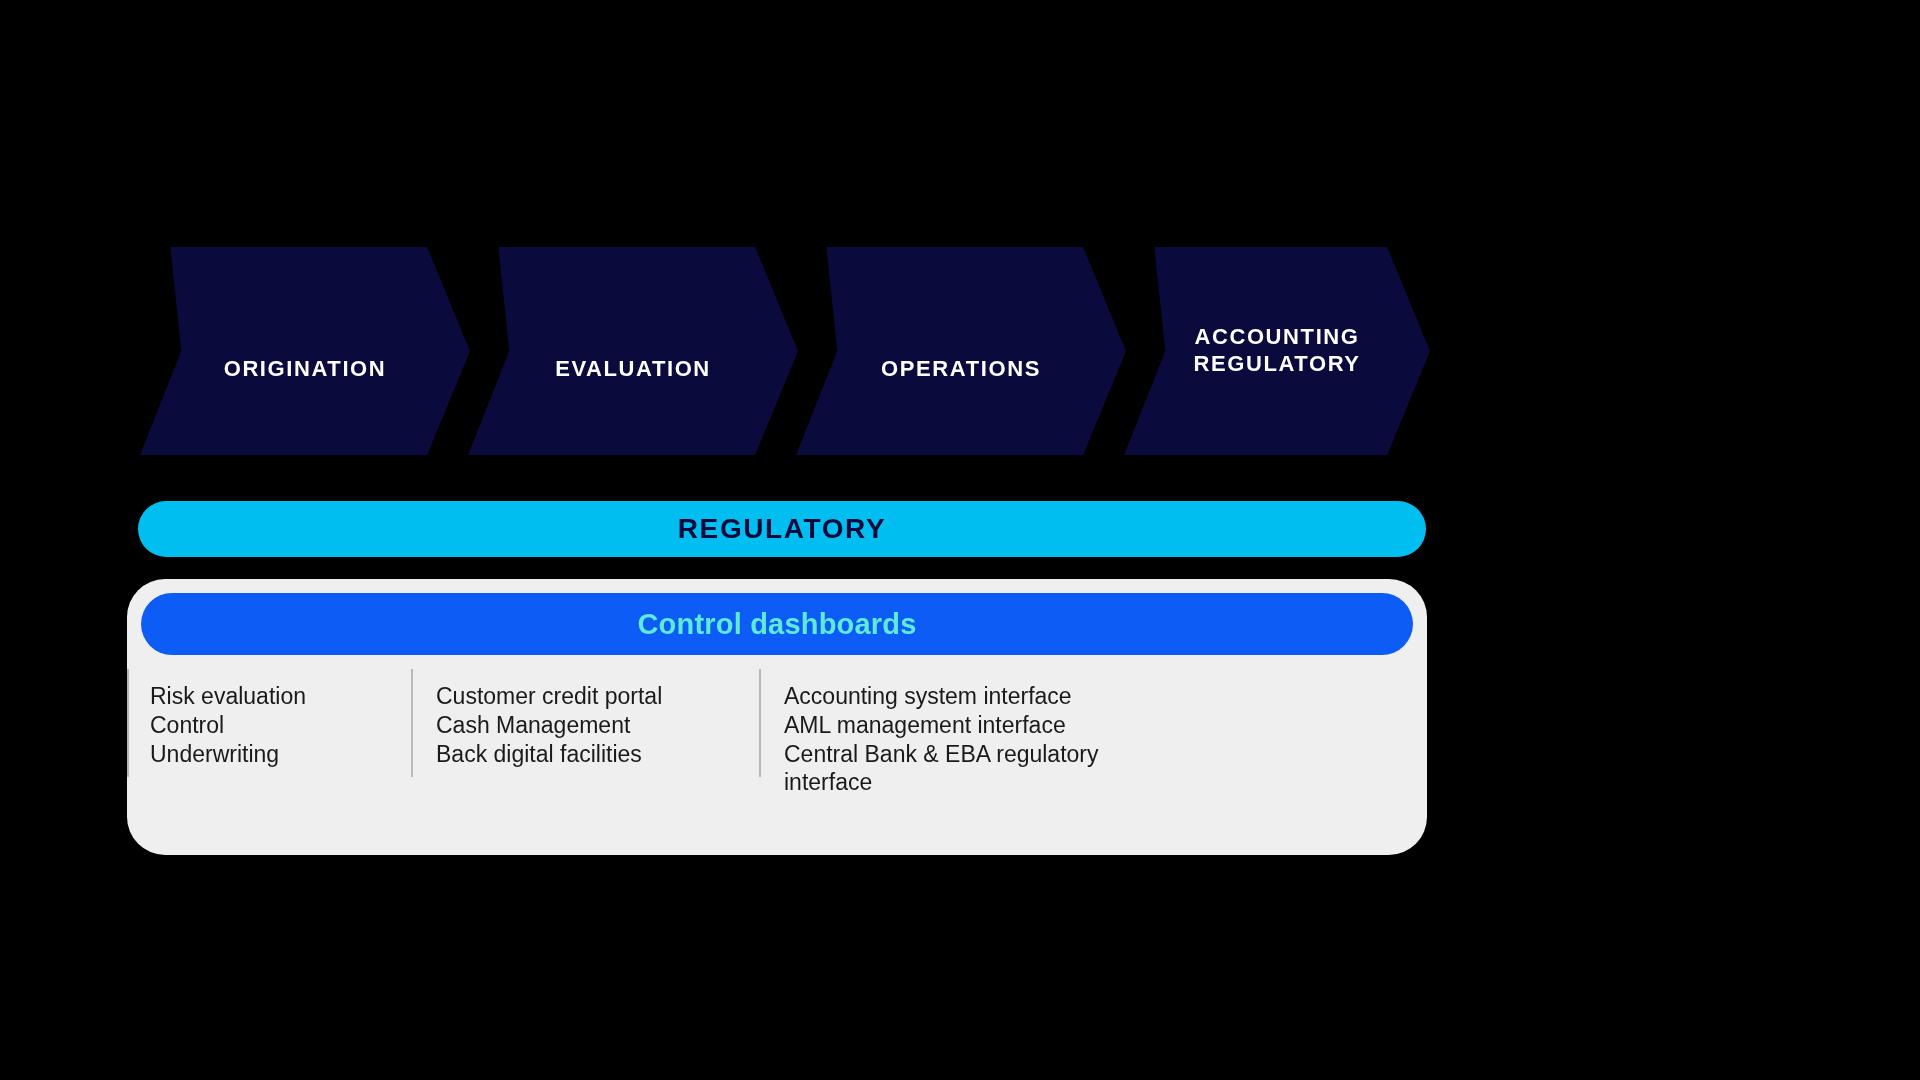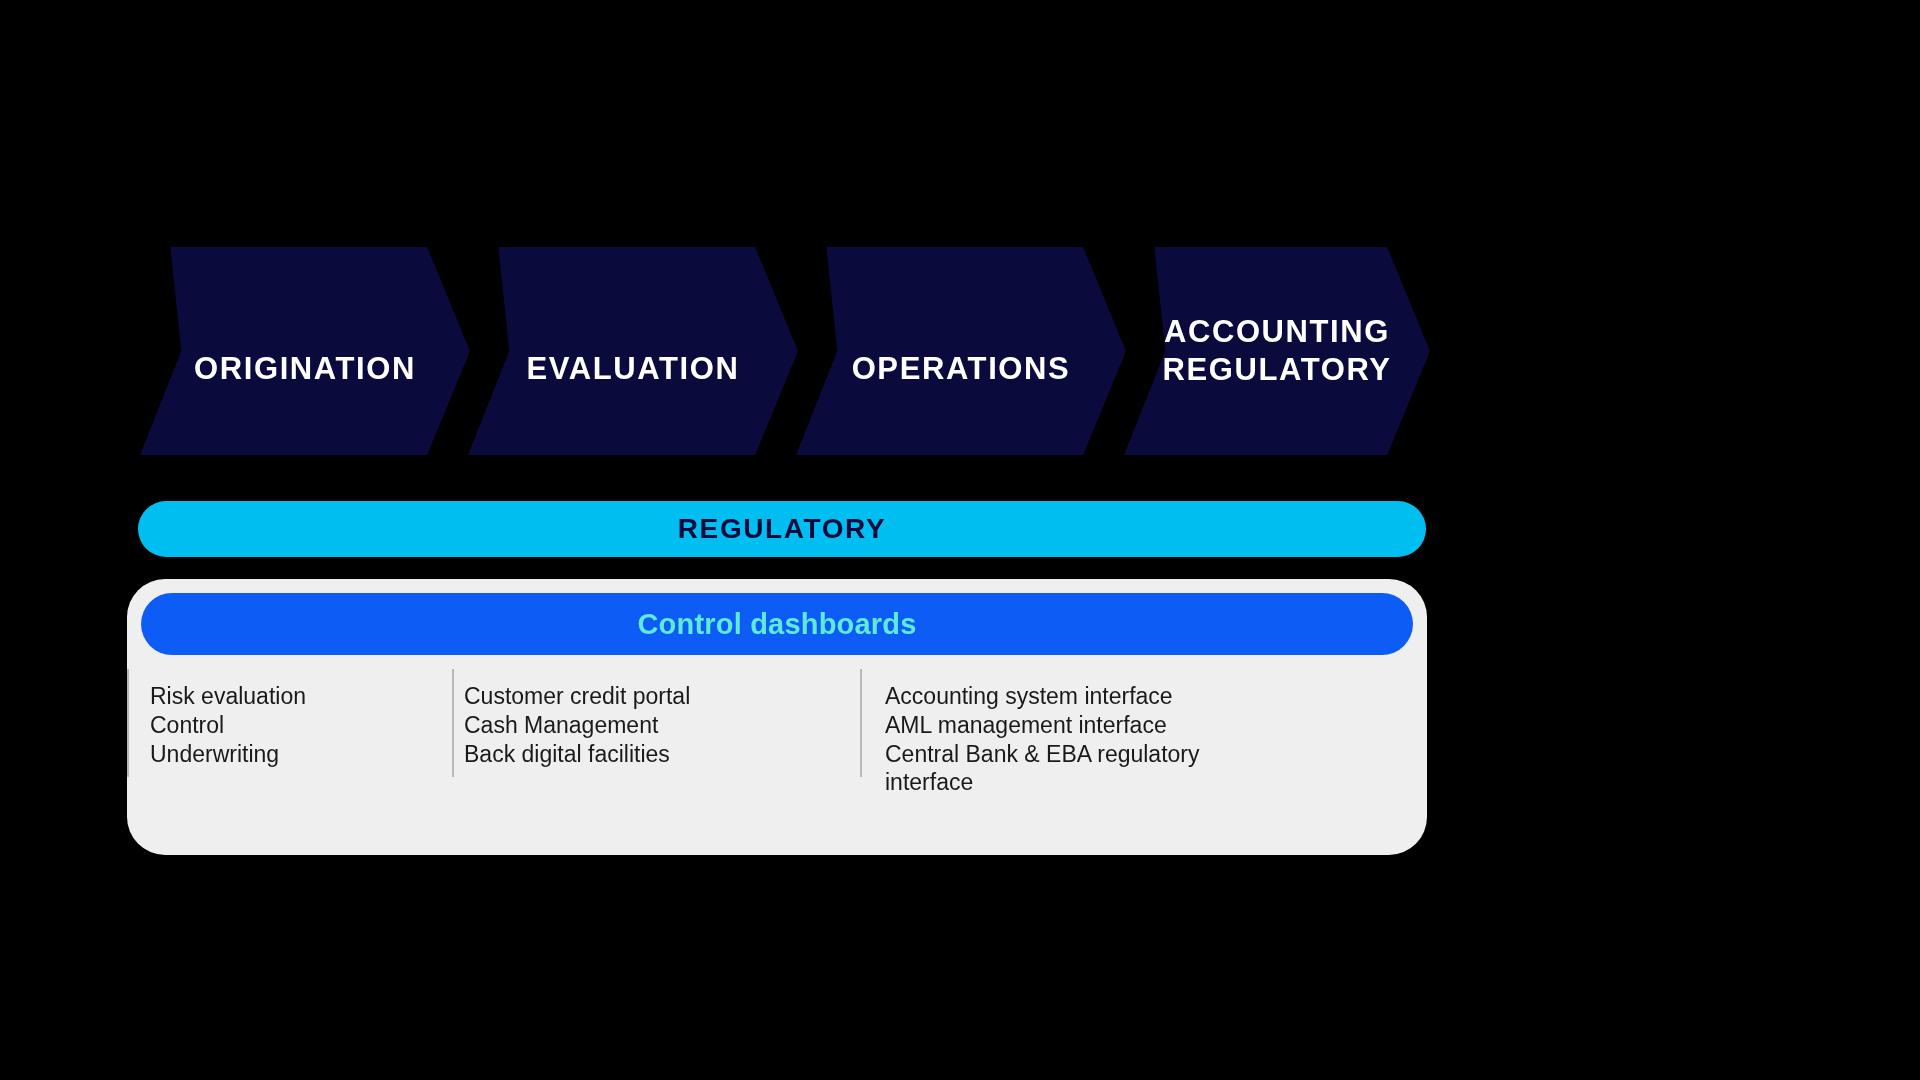--- a/index.html
+++ b/index.html
@@ -21,21 +21,21 @@
   .chevron{
     position:absolute;
     top:0;height:208px;
     background:#0A0A3C;
     display:flex;align-items:center;justify-content:center;
     box-sizing:border-box;
   }
   .chevron .chev-label{
     color:#FFFFFF;
     font-weight:bold;
-    font-size:31px;
+    font-size:22px;
     letter-spacing:1.6px;
     text-align:center;
     line-height:1.22;
     white-space:pre-line;
     position:relative;
     top:18px;
   }
   .chevron.c0{left:0px;   width:330px;
       clip-path:polygon(9.2% 0%, 87% 0%, 100% 50%, 87% 100%, 0% 100%, 12.5% 50%);}
   .chevron.c1{left:328px; width:330px;
@@ -93,22 +93,22 @@
     width:1300px;height:180px;
     display:flex;
     align-items:flex-start;
   }
   .col{
     position:relative;
     box-sizing:border-box;
     padding-top:13px;
   }
   .col.col0{width:325px;padding-left:17px;}
-  .col.col1{width:325px;padding-left:23px;}
-  .col.col2{width:408px;padding-left:12px;}
+  .col.col1{width:284px;padding-left:23px;}
+  .col.col2{width:348px;padding-left:25px;}
   .col.col3{width:347px;padding-left:25px;}
   .col .divider{
     position:absolute;
     left:0;top:0;
     width:2px;height:108px;
     background:#B9B9B9;
   }
   .col .item{
     color:#1A1A1A;
     font-size:23px;

